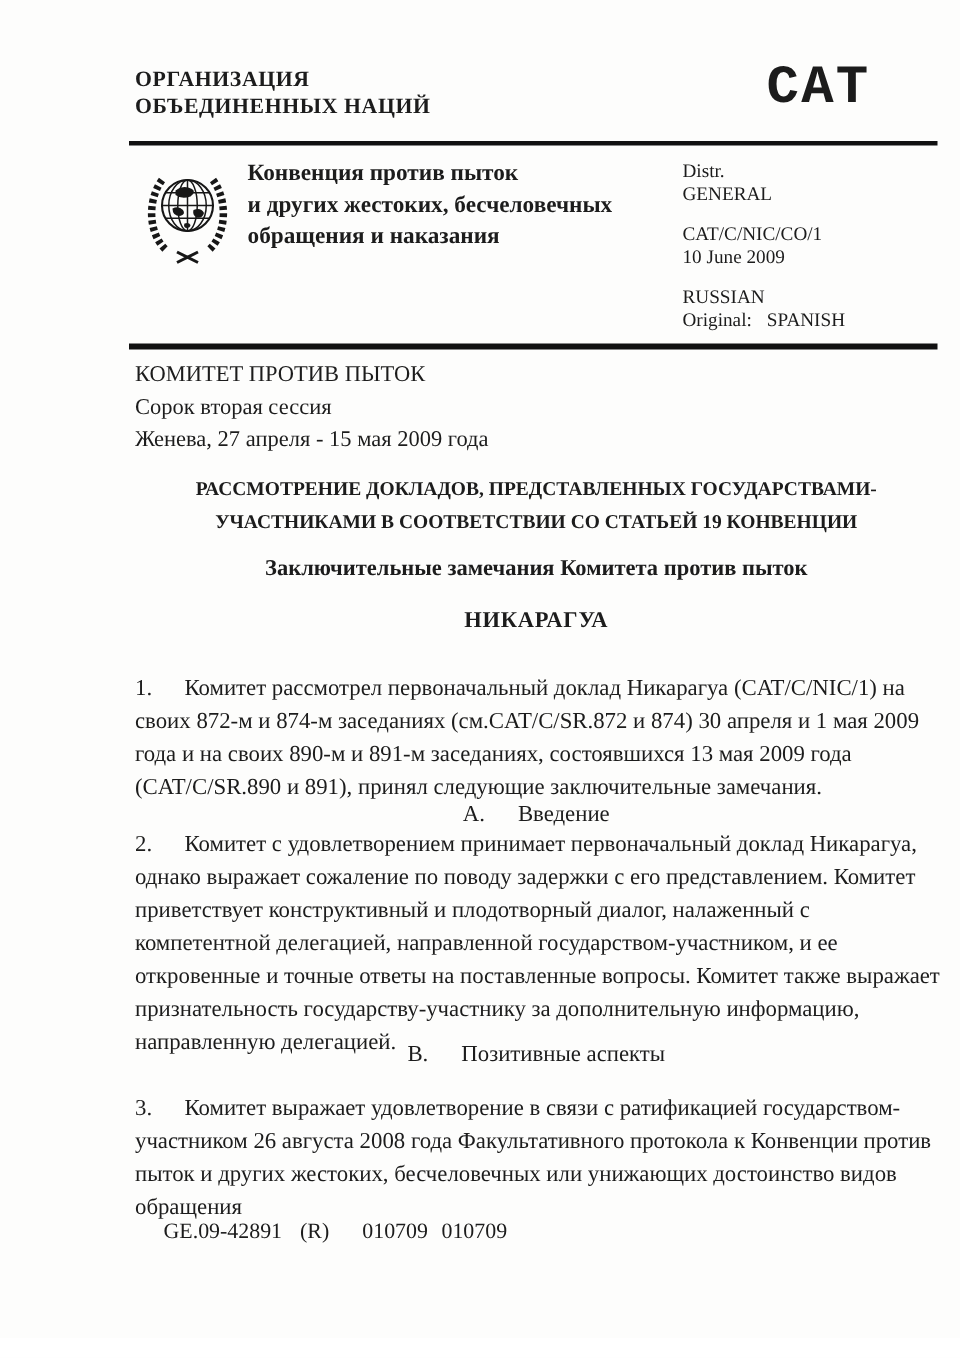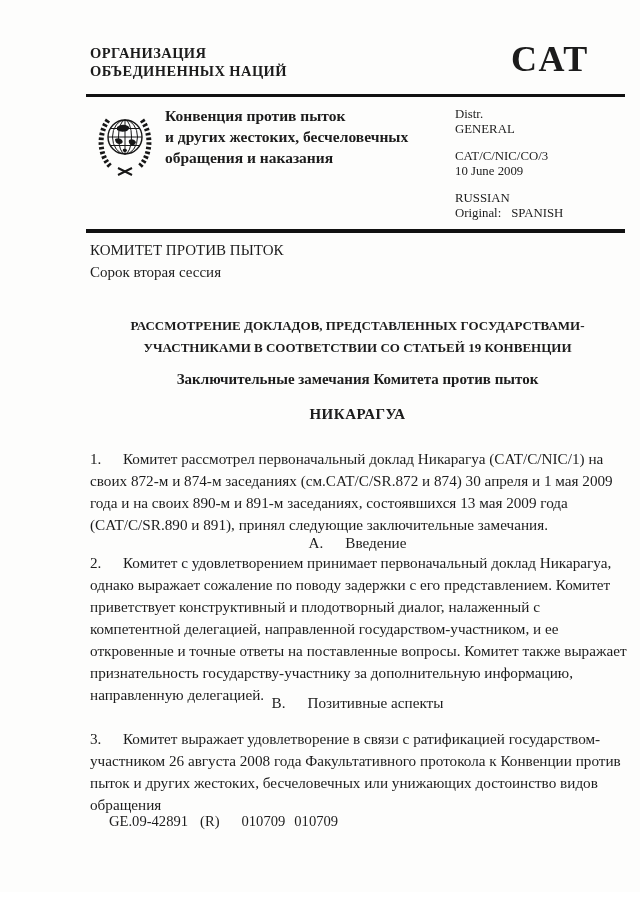--- a/index.html
+++ b/index.html
@@ -10,21 +10,21 @@
     color:#1c1c1c;
     font-family:"Liberation Serif","DejaVu Serif",serif;
     overflow:hidden;
   }
   .org{
     position:absolute;left:90px;top:44px;
     font-weight:bold;font-size:14.5px;line-height:18px;letter-spacing:.4px;
   }
   .cat{
     position:absolute;left:511px;top:38px;
-    font-weight:bold;font-size:36px;letter-spacing:1.5px;
+    font-weight:bold;font-size:36px;letter-spacing:1.5px;font-family:Liberation Mono, monospace;
   }
   .rule{position:absolute;left:86px;width:539px;background:#111;}
   .rule1{top:94px;height:3px;}
   .rule2{top:229px;height:3.5px;}
   .emblem{position:absolute;left:93px;top:109px;width:64px;height:74px;}
   .conv-title{
     position:absolute;left:165px;top:105px;width:300px;
     font-weight:bold;font-size:15.5px;line-height:21px;
   }
   .docinfo{position:absolute;left:455px;top:107px;font-size:12.8px;line-height:14.5px;}
@@ -94,34 +94,35 @@
   <div class="conv-title">
     <div>Конвенция против пыток</div>
     <div>и других жестоких, бесчеловечных</div>
     <div>обращения и наказания</div>
   </div>
 
   <div class="docinfo">
     <div>Distr.</div>
     <div>GENERAL</div>
     <div class="gap"></div>
-    <div>CAT/C/NIC/CO/3</div>
+    <div>CAT/C/NIC/CO/1</div>
     <div>10 June 2009</div>
     <div class="gap"></div>
     <div>RUSSIAN</div>
     <div>
       <span>Original:</span><span class="orig-val">SPANISH</span>
     </div>
   </div>
 
   <div class="rule rule2"></div>
 
   <div class="session">
     <div>КОМИТЕТ ПРОТИВ ПЫТОК</div>
     <div>Сорок вторая сессия</div>
+    <div>Женева, 27 апреля - 15 мая 2009 года</div>
   </div>
 
   <div class="centerblock main-title">
     <div>РАССМОТРЕНИЕ ДОКЛАДОВ, ПРЕДСТАВЛЕННЫХ ГОСУДАРСТВАМИ-</div>
     <div>УЧАСТНИКАМИ В СООТВЕТСТВИИ СО СТАТЬЕЙ 19 КОНВЕНЦИИ</div>
   </div>
 
   <div class="centerblock subtitle">Заключительные замечания Комитета против пыток</div>
 
   <div class="centerblock country">НИКАРАГУА</div>

